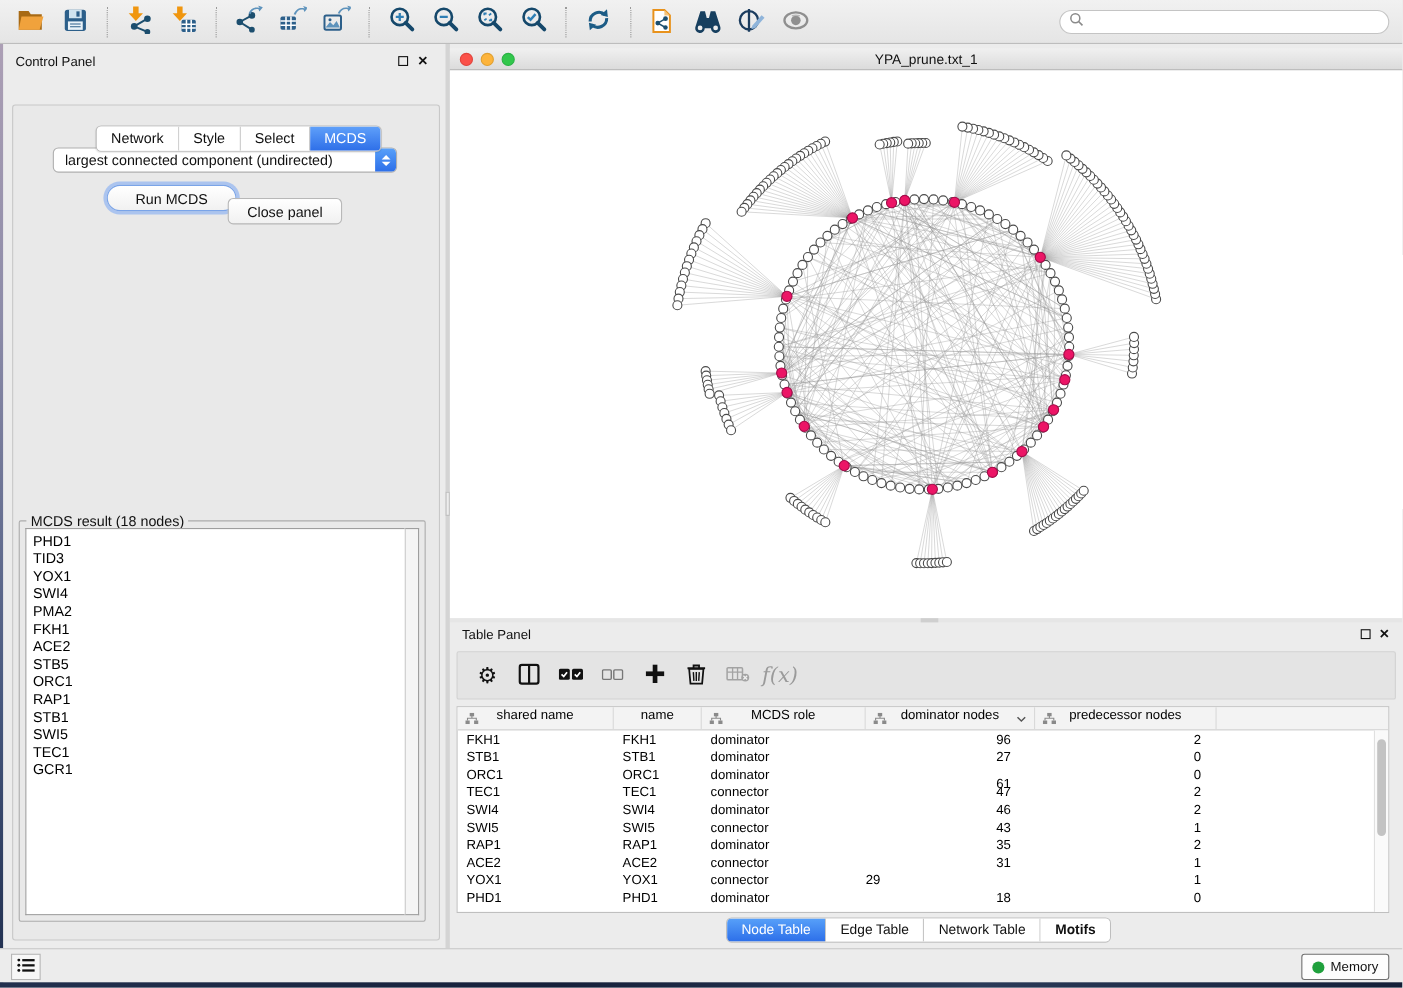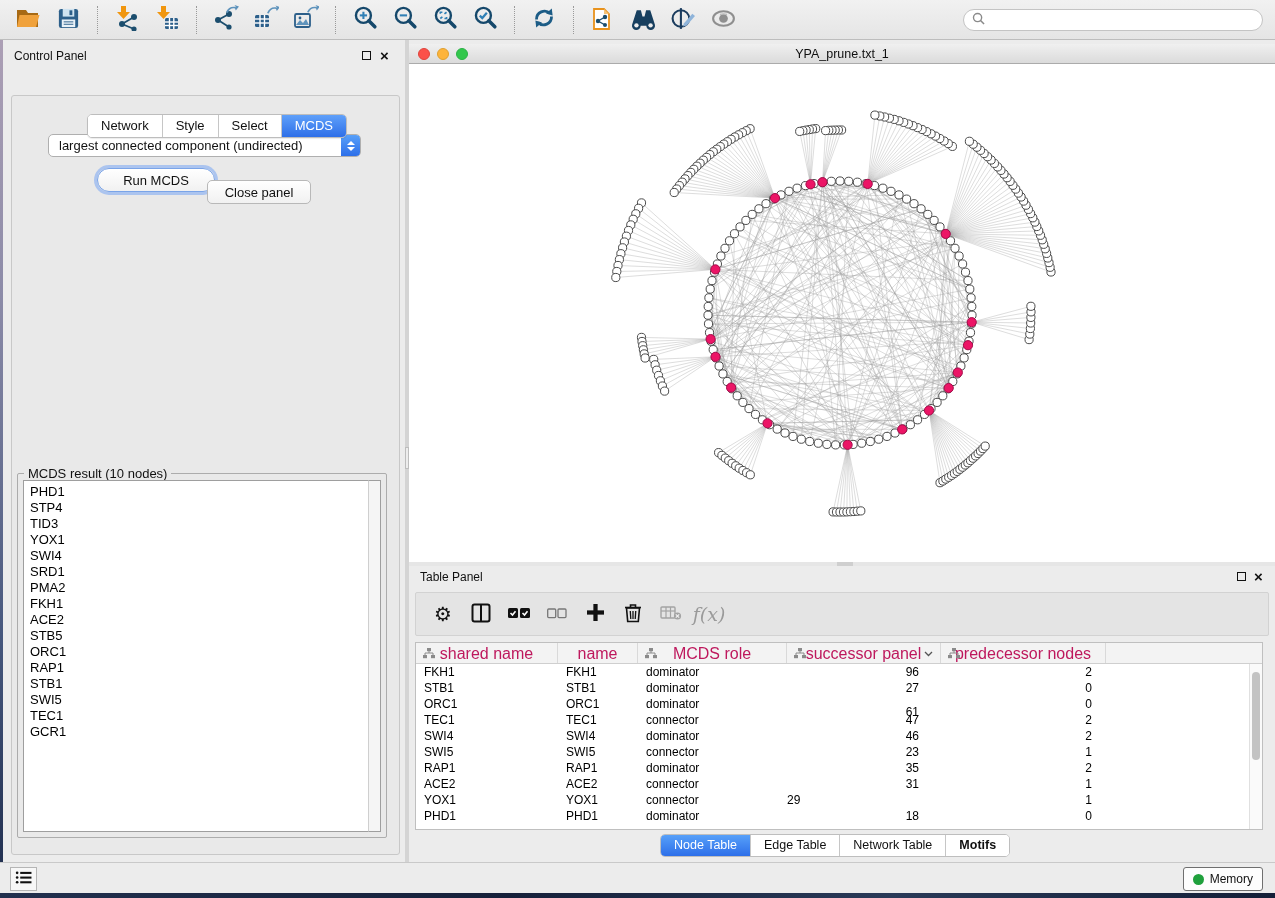--- a/index.html
+++ b/index.html
@@ -79,22 +79,22 @@
   
   .table-panel { position:absolute; left:409px; top:566px; width:866px; height:296px; background:#ECECEC; }
   .tp-toolbar { position:absolute; left:6px; top:26px; width:854px; height:44px; background:#E4E4E4;
     border:1px solid #D2D2D2; border-radius:2px; display:flex; align-items:center; padding-left:14px; }
   .tp-tool { width:26px; height:26px; display:flex; align-items:center; justify-content:center; margin-right:12px;
     background:transparent; border:none; }
   .gear-glyph { font-size:20px; color:#111; line-height:20px; font-family:"DejaVu Sans",sans-serif; }
   .fx-glyph { font-family:"DejaVu Serif","Liberation Serif",serif; font-style:italic; font-size:19px; color:#9a9a9a; }
   .tbl { position:absolute; left:6px; top:76px; width:848px; height:188px; background:#fff; border:1px solid #BFBFBF; }
   .tbl-head { display:flex; height:21px; background:#F3F3F3; border-bottom:1px solid #CFCFCF; }
-  .th { position:relative; display:flex; align-items:flex-end; justify-content:center;
-    border-right:1px solid #D9D9D9; font-size:16px; color:#be185d; flex:0 0 auto; }
+  .th { position:relative; display:flex; align-items:flex-start; justify-content:center;
+    border-right:1px solid #D9D9D9; font-size:12px; color:#000000; flex:0 0 auto; }
   .th svg:first-child { position:absolute; left:7px; top:5px; }
   .th .sort-svg { position:absolute; right:7px; top:8px; }
   .th-filler { flex:1 1 auto; border-right:none; }
   .tbl-body { position:absolute; left:0; top:21px; right:13px; bottom:0; overflow:hidden; }
   .tr { display:flex; height:16px; align-items:center; }
   .td { font-size:12px; color:#000; white-space:nowrap; overflow:hidden; flex:0 0 auto; }
   .tbl-scroll { position:absolute; top:21px; right:0; bottom:0; width:13px; background:#FAFAFA; border-left:1px solid #E0E0E0; }
   .tbl-thumb { position:absolute; left:2px; top:8px; width:8px; height:88px; background:#C3C3C3; border-radius:4px; }
   .ttabs { position:absolute; left:251px; top:268px; display:flex; border:1px solid #BEBEBE; border-radius:5px;
     overflow:hidden; background:#fff; }
@@ -296,28 +296,26 @@
     <div class="dropdown" style="top:94px;">
       <span class="dd-text">largest connected component (undirected)</span>
       <span class="dd-stepper">
           <span class="dd-up"></span>
           <span class="dd-down"></span>
         </span>
     </div>
     <button class="cp-btn run-btn" style="top:128px;">Run MCDS</button>
     <button class="cp-btn closep-btn" style="top:140px;">Close panel</button>
     <div class="fieldset" style="top:433px;">
-      <span class="fieldset-legend">MCDS result (10 nodes)</span>
+      <span class="fieldset-legend">MCDS result (18 nodes)</span>
       <div class="result-list">
           <div class="result-item">PHD1</div>
-          <div class="result-item">STP4</div>
           <div class="result-item">TID3</div>
           <div class="result-item">YOX1</div>
           <div class="result-item">SWI4</div>
-          <div class="result-item">SRD1</div>
           <div class="result-item">PMA2</div>
           <div class="result-item">FKH1</div>
           <div class="result-item">ACE2</div>
           <div class="result-item">STB5</div>
           <div class="result-item">ORC1</div>
           <div class="result-item">RAP1</div>
           <div class="result-item">STB1</div>
           <div class="result-item">SWI5</div>
           <div class="result-item">TEC1</div>
           <div class="result-item">GCR1</div>
@@ -1146,21 +1144,21 @@
           </div>
           <div class="th" style="width: 154px;">
             <svg width="12" height="11" viewBox="0 0 12 11">
               <g fill="#8a8a8a">
                 <rect x="4" y="0" width="4" height="3.2"></rect>
                 <rect x="0" y="7" width="4" height="3.2"></rect>
                 <rect x="8" y="7" width="4" height="3.2"></rect>
               </g>
               <path d="M6 3v2M2 7V5h8v2" stroke="#8a8a8a" fill="none"></path>
             </svg>
-            <span class="th-label">successor panel</span>
+            <span class="th-label">dominator nodes</span>
             <svg class="sort-svg" width="9" height="6" viewBox="0 0 9 6">
               <path d="M1 1l3.5 3.5L8 1" stroke="#555" stroke-width="1.3" fill="none"></path>
             </svg>
           </div>
           <div class="th" style="width: 165px;">
             <svg width="12" height="11" viewBox="0 0 12 11">
               <g fill="#8a8a8a">
                 <rect x="4" y="0" width="4" height="3.2"></rect>
                 <rect x="0" y="7" width="4" height="3.2"></rect>
                 <rect x="8" y="7" width="4" height="3.2"></rect>
@@ -1204,21 +1202,21 @@
             <div class="td" style="width: 142px; text-align: left; padding-left: 8px;">SWI4</div>
             <div class="td" style="width: 80px; text-align: left; padding-left: 8px;">SWI4</div>
             <div class="td" style="width: 149px; text-align: left; padding-left: 8px;">dominator</div>
             <div class="td" style="width: 154px; text-align: right; padding-right: 22px;">46</div>
             <div class="td" style="width: 165px; text-align: right; padding-right: 14px;">2</div>
           </div>
           <div class="tr">
             <div class="td" style="width: 142px; text-align: left; padding-left: 8px;">SWI5</div>
             <div class="td" style="width: 80px; text-align: left; padding-left: 8px;">SWI5</div>
             <div class="td" style="width: 149px; text-align: left; padding-left: 8px;">connector</div>
-            <div class="td" style="width: 154px; text-align: right; padding-right: 22px;">23</div>
+            <div class="td" style="width: 154px; text-align: right; padding-right: 22px;">43</div>
             <div class="td" style="width: 165px; text-align: right; padding-right: 14px;">1</div>
           </div>
           <div class="tr">
             <div class="td" style="width: 142px; text-align: left; padding-left: 8px;">RAP1</div>
             <div class="td" style="width: 80px; text-align: left; padding-left: 8px;">RAP1</div>
             <div class="td" style="width: 149px; text-align: left; padding-left: 8px;">dominator</div>
             <div class="td" style="width: 154px; text-align: right; padding-right: 22px;">35</div>
             <div class="td" style="width: 165px; text-align: right; padding-right: 14px;">2</div>
           </div>
           <div class="tr">

